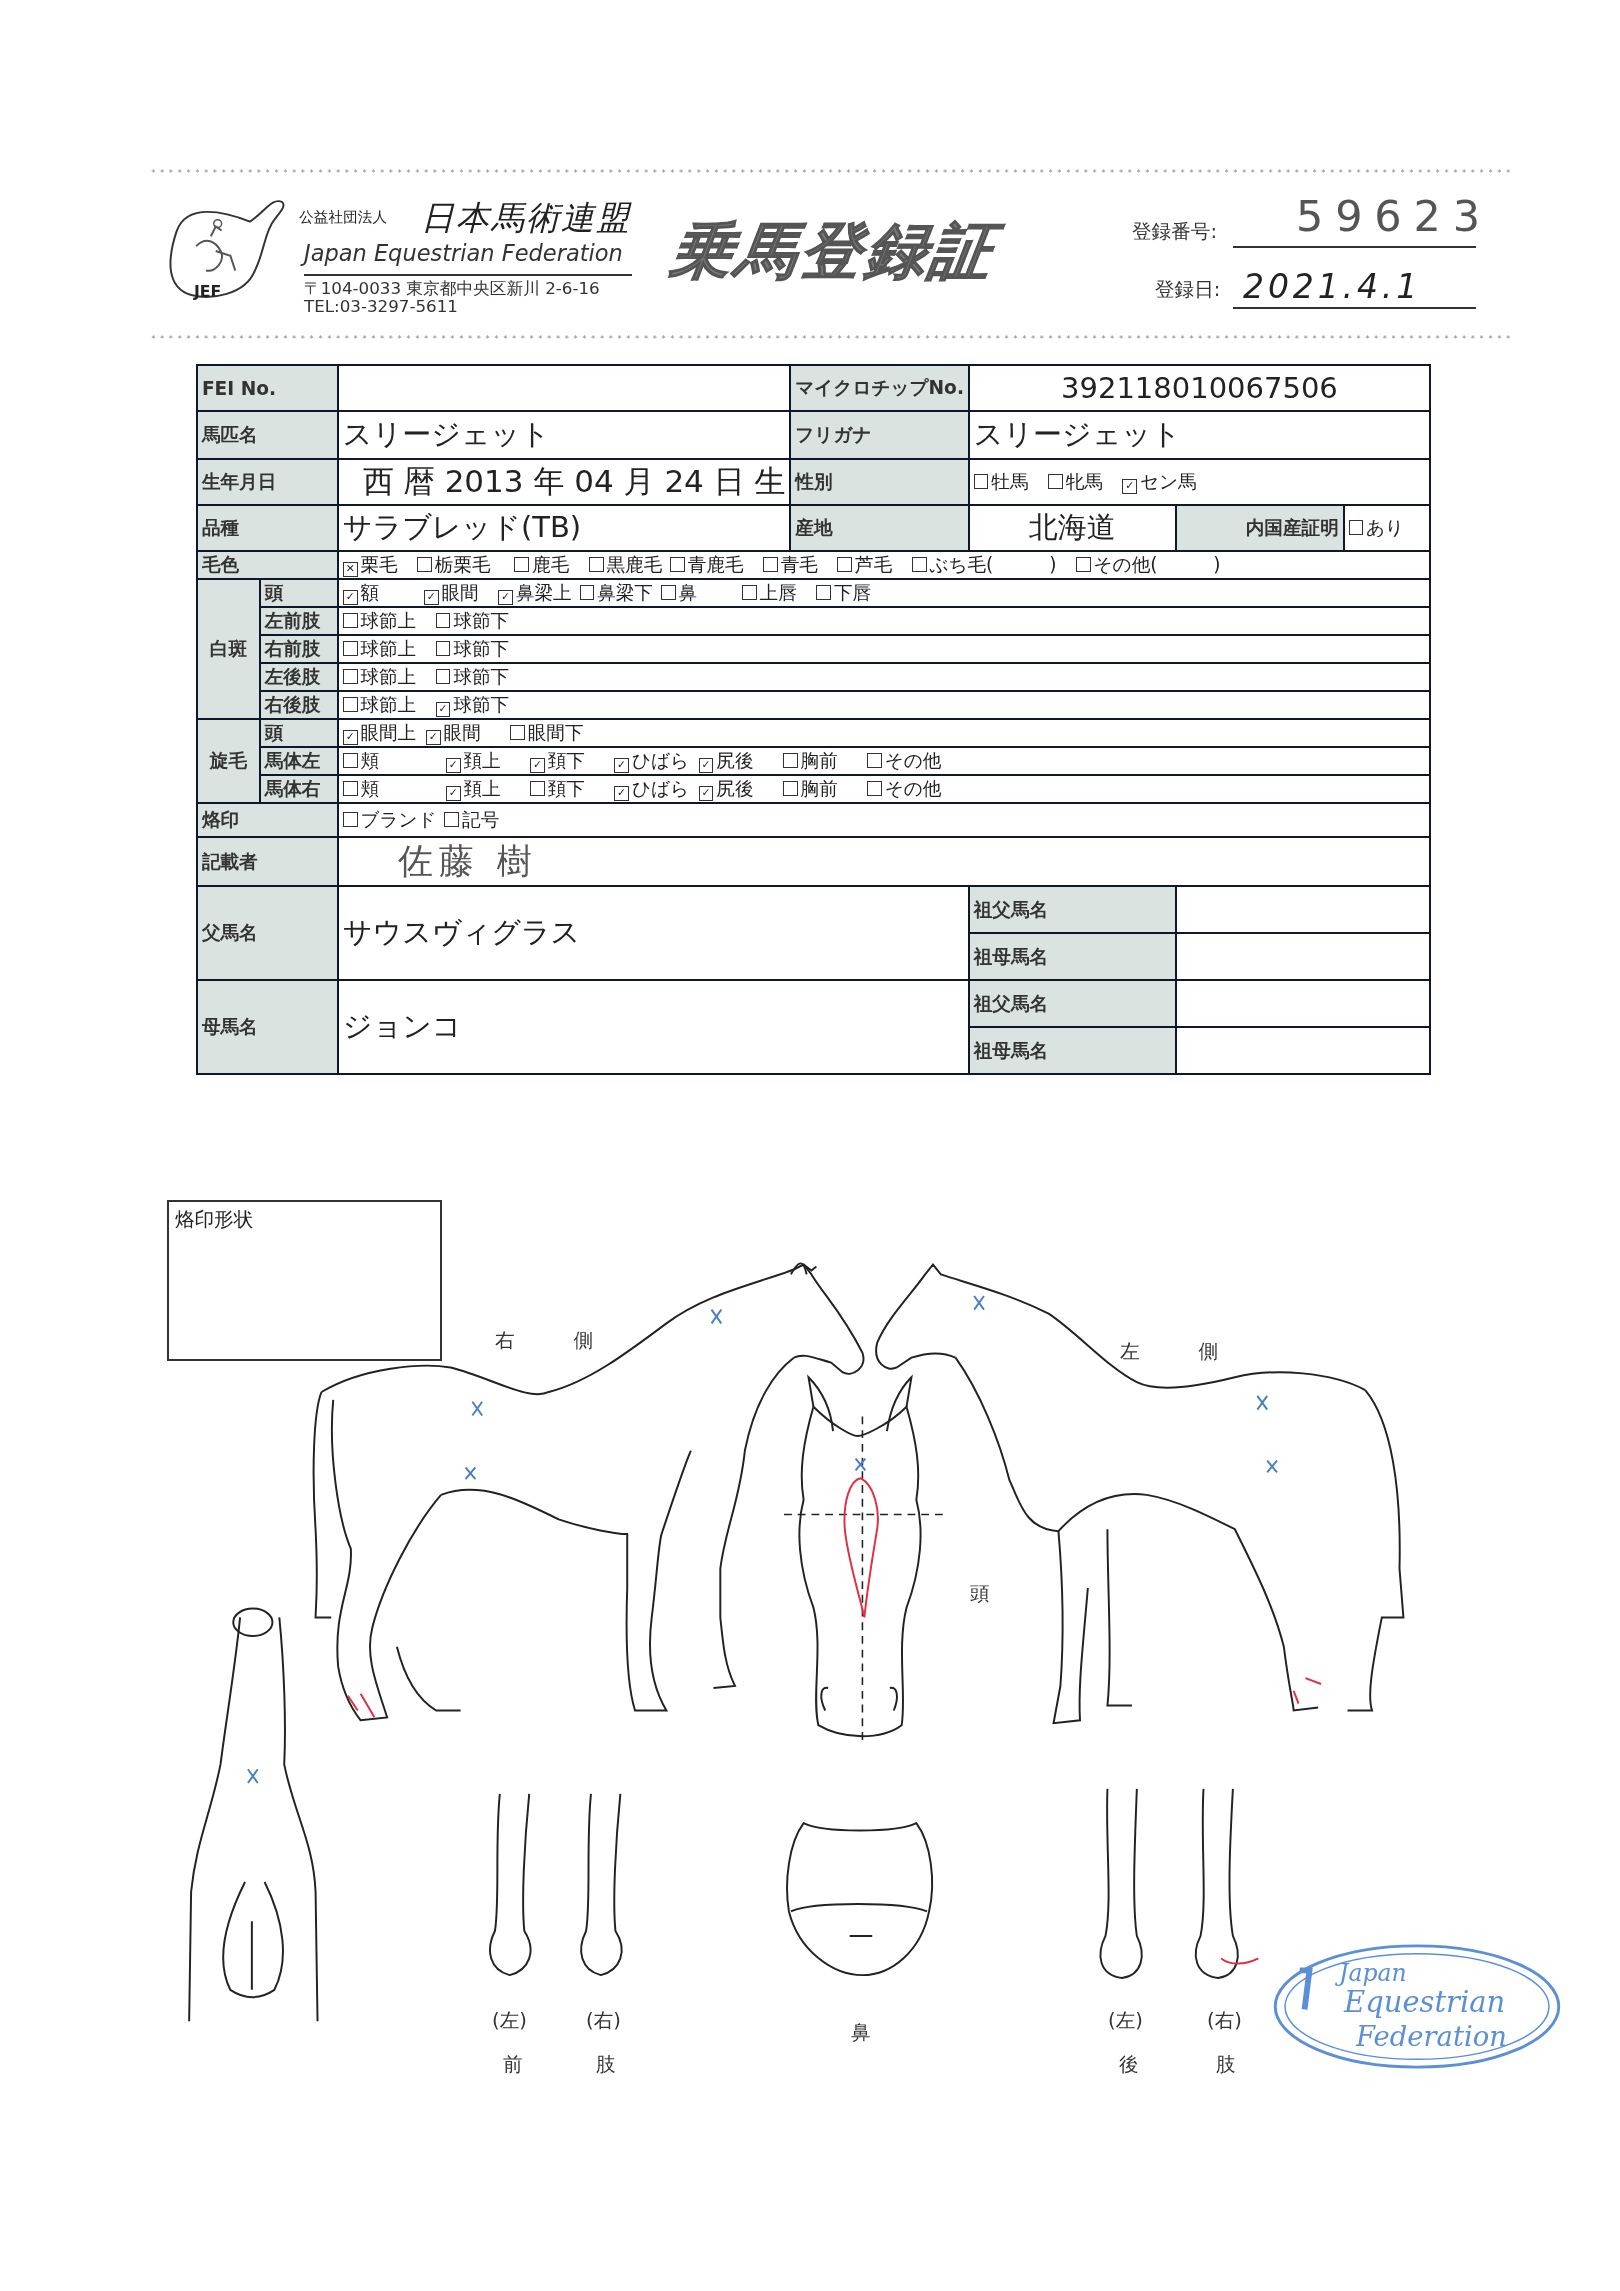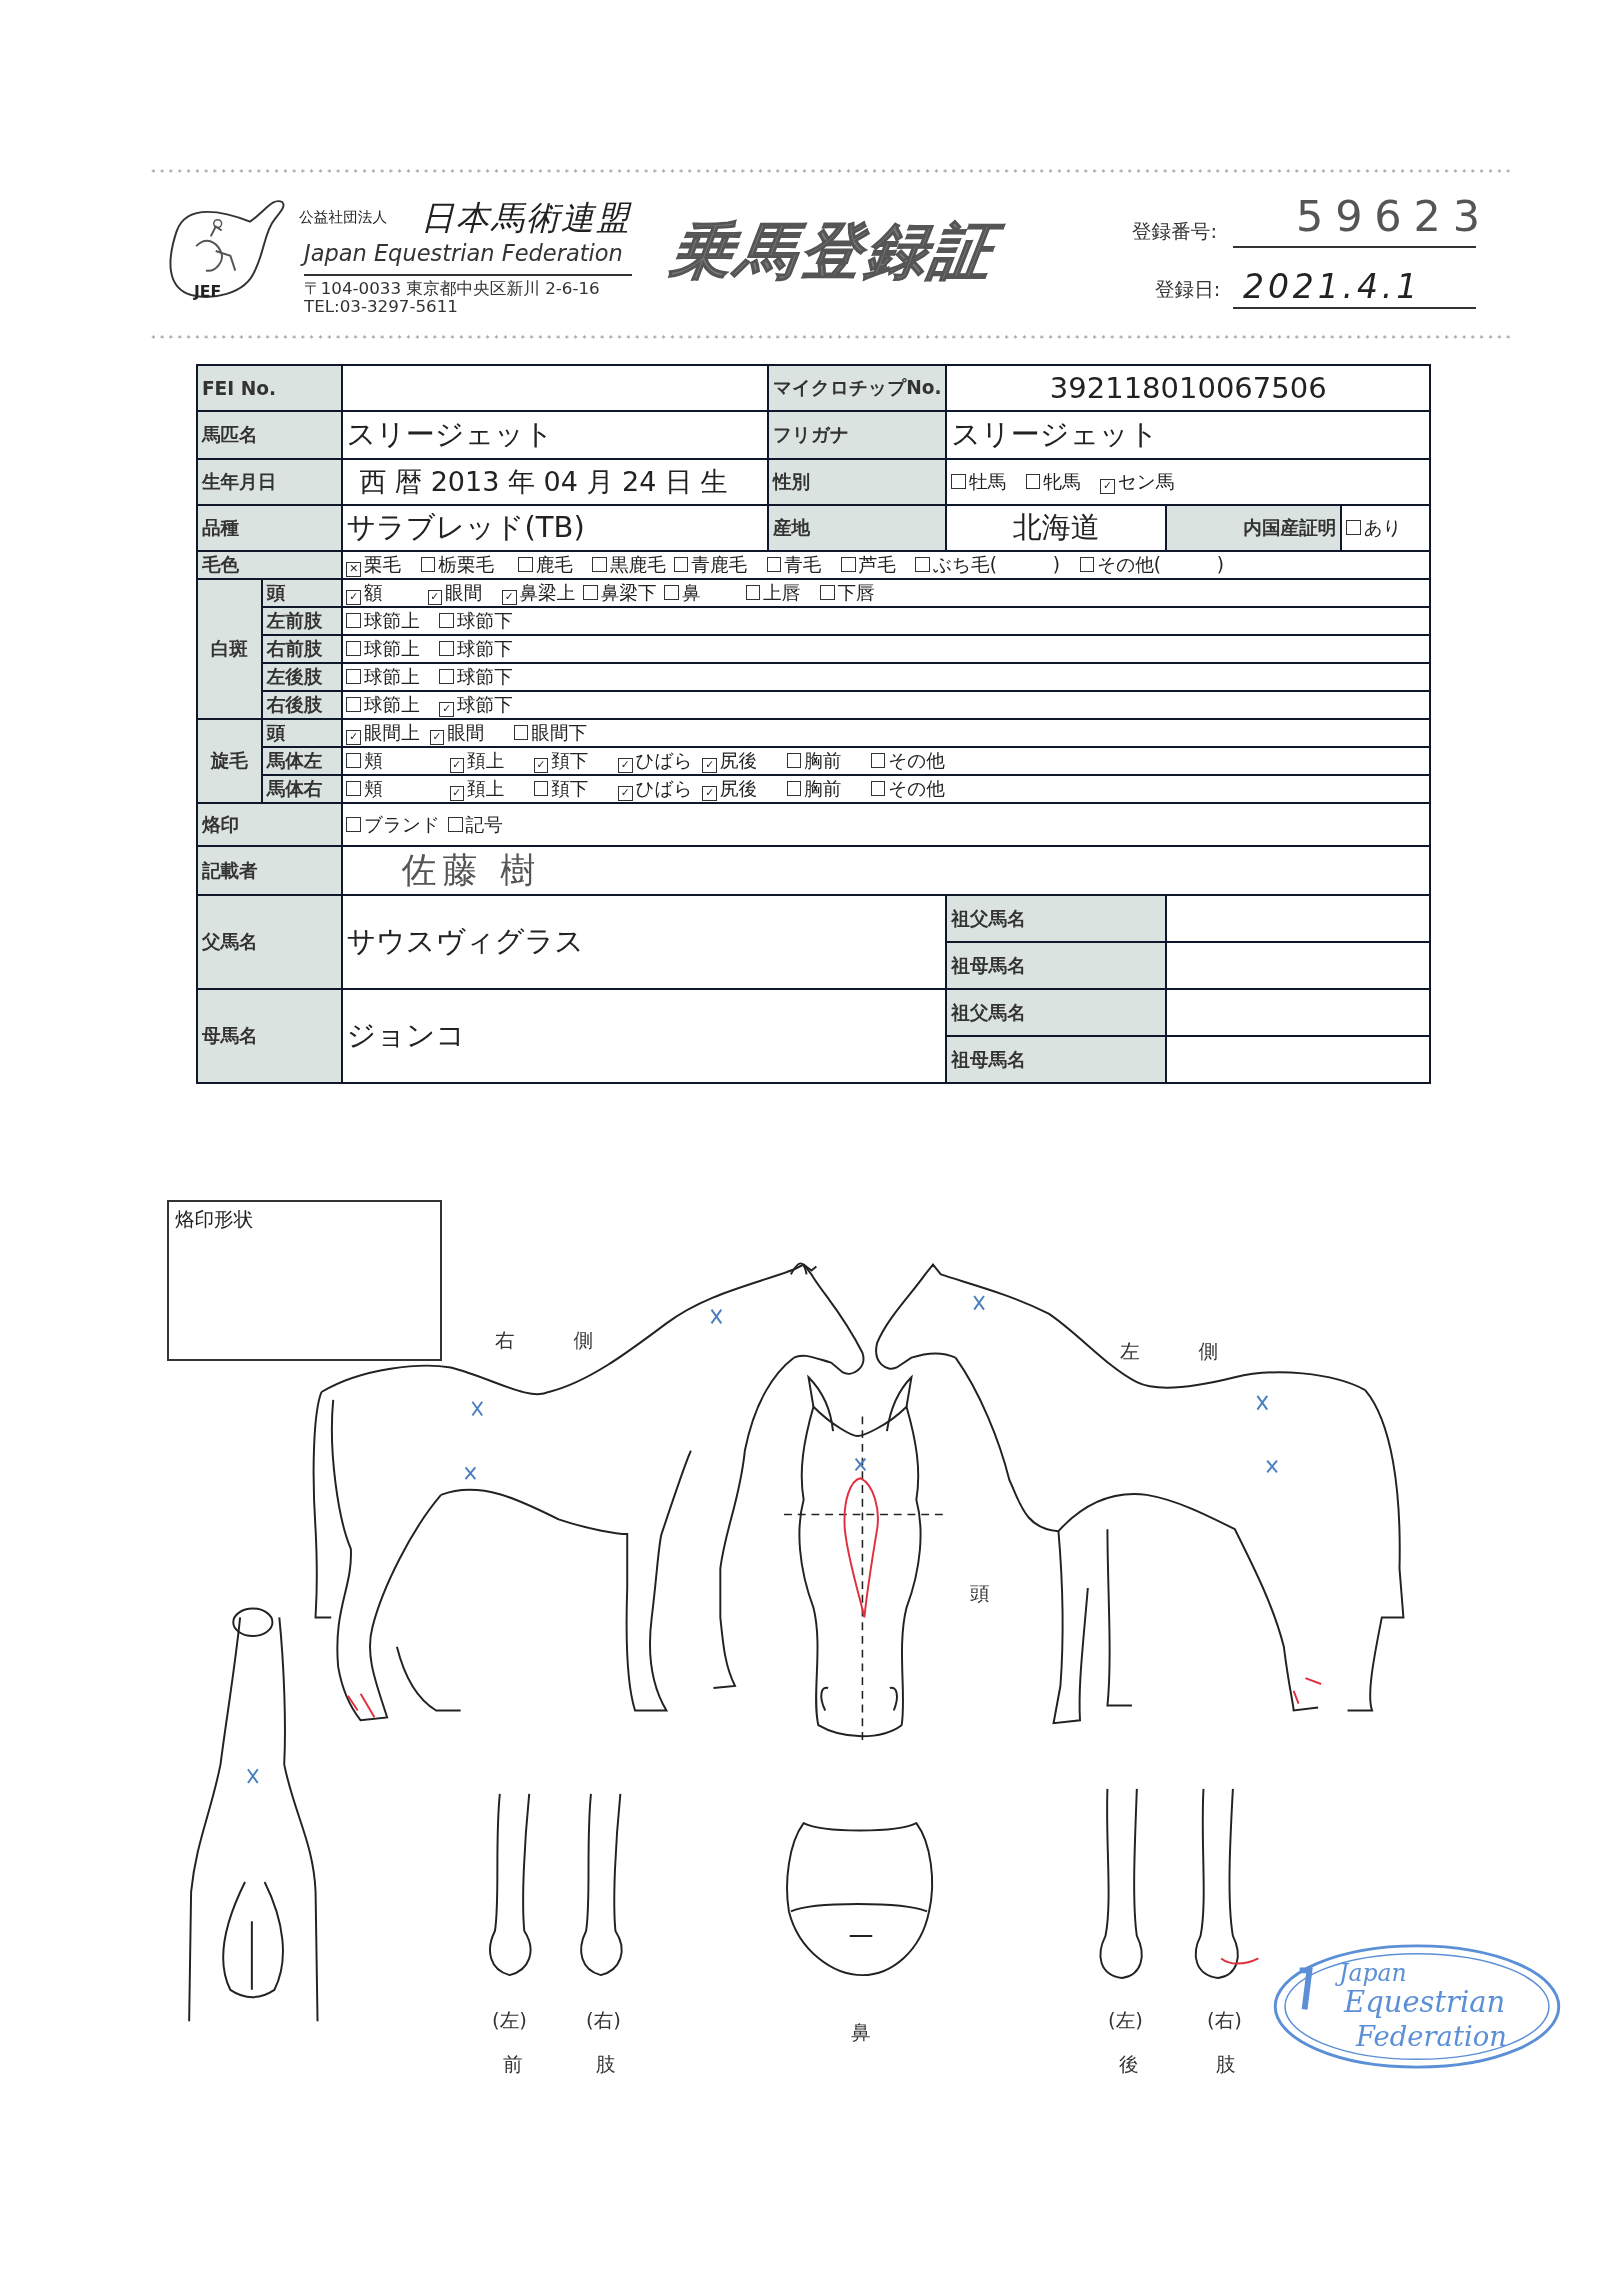--- a/index.html
+++ b/index.html
@@ -83,21 +83,21 @@
     <td colspan="3" class="big" style="text-align:center">392118010067506</td>
   </tr>
   <tr style="height:48px">
     <td class="lab" colspan="2">馬匹名</td>
     <td class="big">スリージェット</td>
     <td class="lab">フリガナ</td>
     <td colspan="3" class="big">スリージェット</td>
   </tr>
   <tr style="height:46px">
     <td class="lab" colspan="2">生年月日</td>
-    <td style="font-size:27px; padding-left:17px">西 暦 2013 年 04 月 24 日 生</td>
+    <td style="font-size:31px; padding-left:24px">西 暦 2013 年 04 月 24 日 生</td>
     <td class="lab">性別</td>
     <td colspan="3">
       <span class="opt"><span class="chk"></span><span>牡馬</span></span>
       <span class="opt"><span class="chk"></span><span>牝馬</span></span>
       <span class="opt"><span class="chk">✓</span><span>セン馬</span></span>
     </td>
   </tr>
   <tr style="height:46px">
     <td class="lab" colspan="2">品種</td>
     <td class="big">サラブレッド(TB)</td>
@@ -189,21 +189,21 @@
     <td colspan="5">
       <span class="opt" style="margin-right:61px"><span class="chk"></span><span>頬</span></span>
       <span class="opt" style="margin-right:23.5px"><span class="chk">✓</span><span>頚上</span></span>
       <span class="opt" style="margin-right:23.5px"><span class="chk"></span><span>頚下</span></span>
       <span class="opt" style="margin-right:3.9px"><span class="chk">✓</span><span>ひばら</span></span>
       <span class="opt" style="margin-right:23.5px"><span class="chk">✓</span><span>尻後</span></span>
       <span class="opt" style="margin-right:23.5px"><span class="chk"></span><span>胸前</span></span>
       <span><span class="chk"></span><span>その他</span></span>
     </td>
   </tr>
-  <tr style="height:43px">
+  <tr style="height:34px">
     <td class="lab" colspan="2">烙印</td>
     <td colspan="5">
       <span class="opt" style="margin-right:2px"><span class="chk"></span><span>ブランド</span></span>
       <span><span class="chk"></span><span>記号</span></span>
     </td>
   </tr>
   <tr style="height:47px">
     <td class="lab" colspan="2">記載者</td>
     <td colspan="5" style="padding-left:59px"><span class="handw">佐藤 樹</span></td>
   </tr>

